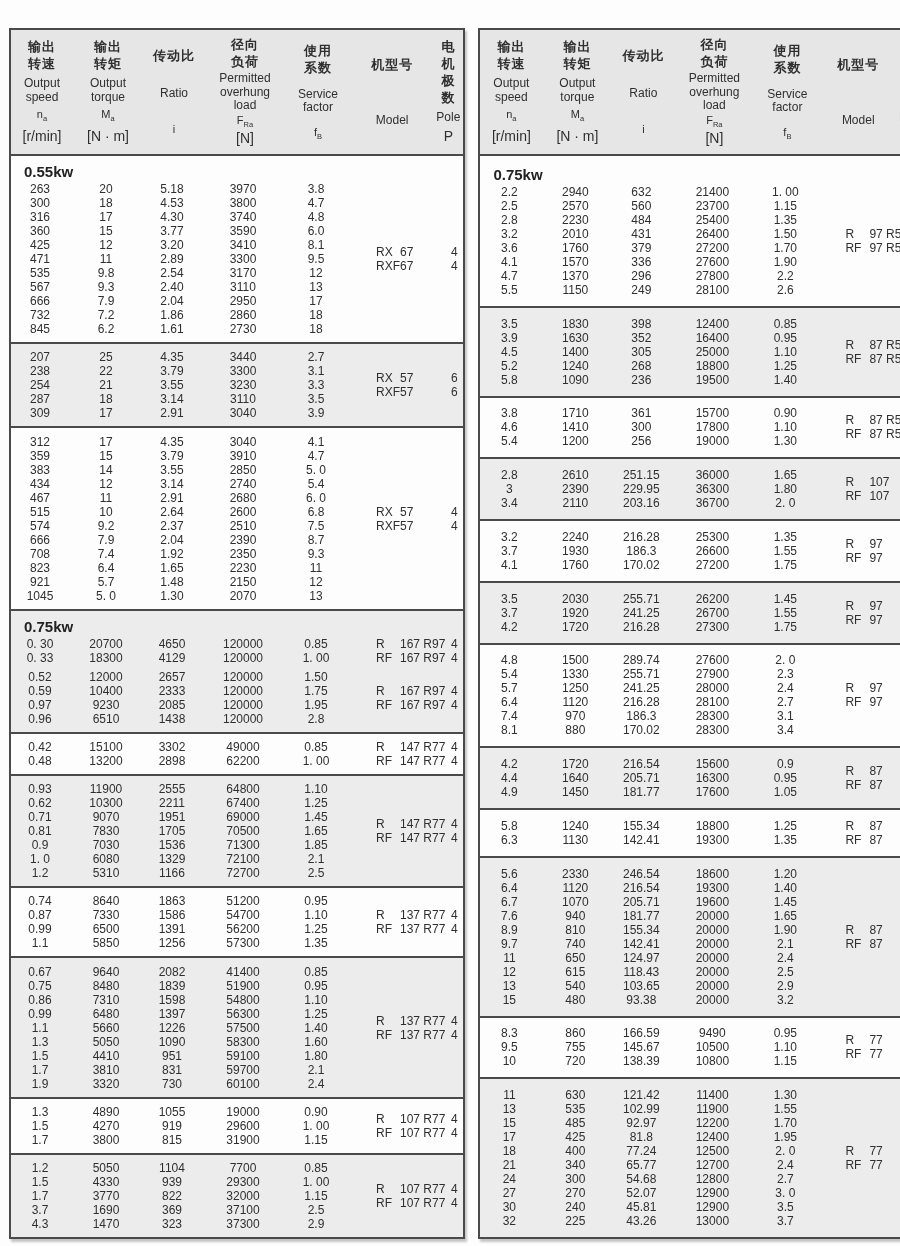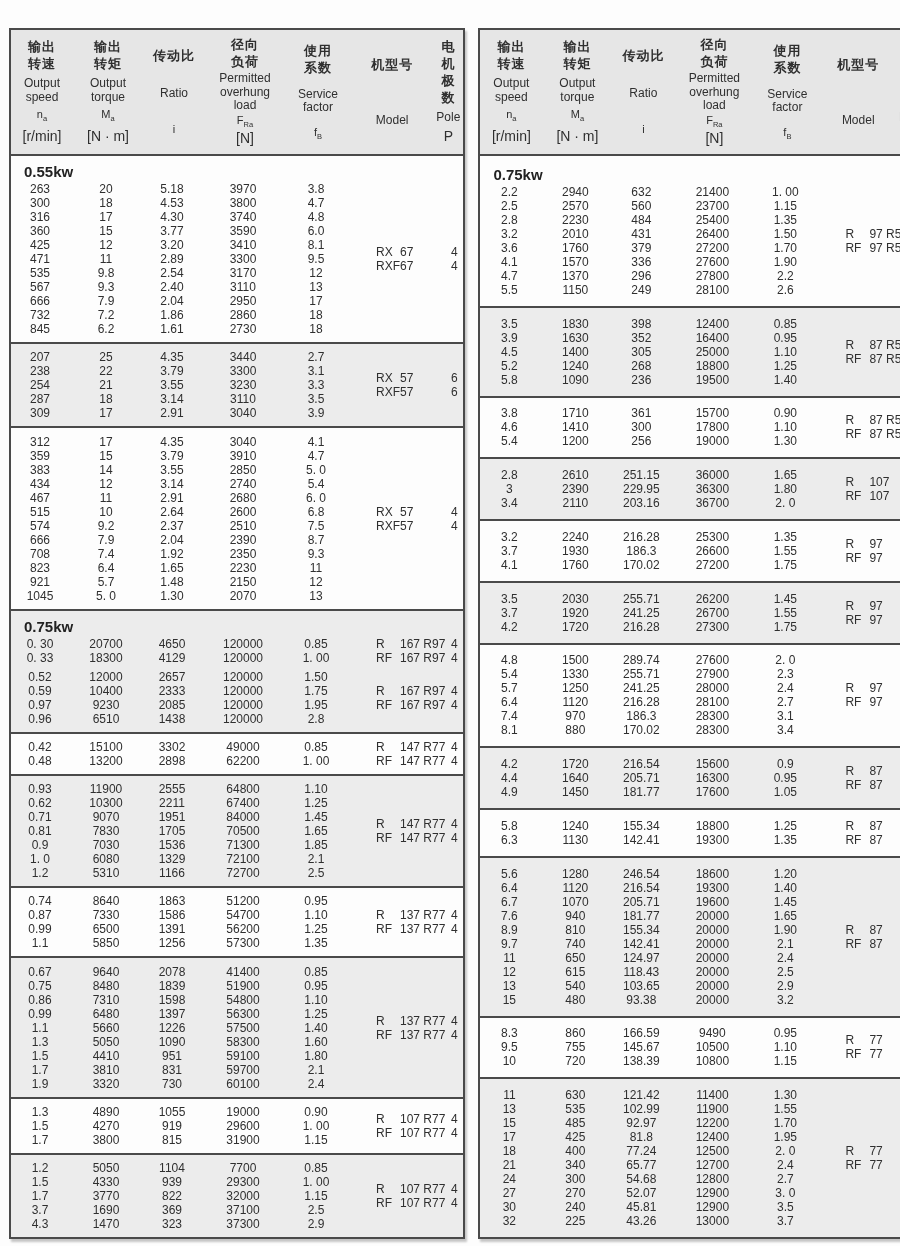--- a/index.html
+++ b/index.html
@@ -252,21 +252,21 @@
               <div class="mpole">4</div>
             </div>
           </div>
         </div>
       </div>
       <div class="section shaded">
         <div class="group">
           <div class="rows">
             <div class="row"><div class="cell">0.93</div><div class="cell">11900</div><div class="cell">2555</div><div class="cell">64800</div><div class="cell">1.10</div></div>
             <div class="row"><div class="cell">0.62</div><div class="cell">10300</div><div class="cell">2211</div><div class="cell">67400</div><div class="cell">1.25</div></div>
-            <div class="row"><div class="cell">0.71</div><div class="cell">9070</div><div class="cell">1951</div><div class="cell">84000</div><div class="cell">1.45</div></div>
+            <div class="row"><div class="cell">0.71</div><div class="cell">9070</div><div class="cell">1951</div><div class="cell">69000</div><div class="cell">1.45</div></div>
             <div class="row"><div class="cell">0.81</div><div class="cell">7830</div><div class="cell">1705</div><div class="cell">70500</div><div class="cell">1.65</div></div>
             <div class="row"><div class="cell">0.9</div><div class="cell">7030</div><div class="cell">1536</div><div class="cell">71300</div><div class="cell">1.85</div></div>
             <div class="row"><div class="cell">1. 0</div><div class="cell">6080</div><div class="cell">1329</div><div class="cell">72100</div><div class="cell">2.1</div></div>
             <div class="row"><div class="cell">1.2</div><div class="cell">5310</div><div class="cell">1166</div><div class="cell">72700</div><div class="cell">2.5</div></div>
           </div>
           <div class="mblock">
             <div class="mline">
               <div class="mpre">R</div>
               <div class="mnum">147 R77</div>
               <div class="mpole">4</div>
@@ -297,21 +297,21 @@
               <div class="mpre">RF</div>
               <div class="mnum">137 R77</div>
               <div class="mpole">4</div>
             </div>
           </div>
         </div>
       </div>
       <div class="section shaded">
         <div class="group">
           <div class="rows">
-            <div class="row"><div class="cell">0.67</div><div class="cell">9640</div><div class="cell">2078</div><div class="cell">41400</div><div class="cell">0.85</div></div>
+            <div class="row"><div class="cell">0.67</div><div class="cell">9640</div><div class="cell">2082</div><div class="cell">41400</div><div class="cell">0.85</div></div>
             <div class="row"><div class="cell">0.75</div><div class="cell">8480</div><div class="cell">1839</div><div class="cell">51900</div><div class="cell">0.95</div></div>
             <div class="row"><div class="cell">0.86</div><div class="cell">7310</div><div class="cell">1598</div><div class="cell">54800</div><div class="cell">1.10</div></div>
             <div class="row"><div class="cell">0.99</div><div class="cell">6480</div><div class="cell">1397</div><div class="cell">56300</div><div class="cell">1.25</div></div>
             <div class="row"><div class="cell">1.1</div><div class="cell">5660</div><div class="cell">1226</div><div class="cell">57500</div><div class="cell">1.40</div></div>
             <div class="row"><div class="cell">1.3</div><div class="cell">5050</div><div class="cell">1090</div><div class="cell">58300</div><div class="cell">1.60</div></div>
             <div class="row"><div class="cell">1.5</div><div class="cell">4410</div><div class="cell">951</div><div class="cell">59100</div><div class="cell">1.80</div></div>
             <div class="row"><div class="cell">1.7</div><div class="cell">3810</div><div class="cell">831</div><div class="cell">59700</div><div class="cell">2.1</div></div>
             <div class="row"><div class="cell">1.9</div><div class="cell">3320</div><div class="cell">730</div><div class="cell">60100</div><div class="cell">2.4</div></div>
           </div>
           <div class="mblock">
@@ -618,21 +618,21 @@
               <div class="mpre">RF</div>
               <div class="mnum">87</div>
               <div class="mpole">6</div>
             </div>
           </div>
         </div>
       </div>
       <div class="section shaded">
         <div class="group">
           <div class="rows">
-            <div class="row"><div class="cell">5.6</div><div class="cell">1280</div><div class="cell">246.54</div><div class="cell">18600</div><div class="cell">1.20</div></div>
+            <div class="row"><div class="cell">5.6</div><div class="cell">2330</div><div class="cell">246.54</div><div class="cell">18600</div><div class="cell">1.20</div></div>
             <div class="row"><div class="cell">6.4</div><div class="cell">1120</div><div class="cell">216.54</div><div class="cell">19300</div><div class="cell">1.40</div></div>
             <div class="row"><div class="cell">6.7</div><div class="cell">1070</div><div class="cell">205.71</div><div class="cell">19600</div><div class="cell">1.45</div></div>
             <div class="row"><div class="cell">7.6</div><div class="cell">940</div><div class="cell">181.77</div><div class="cell">20000</div><div class="cell">1.65</div></div>
             <div class="row"><div class="cell">8.9</div><div class="cell">810</div><div class="cell">155.34</div><div class="cell">20000</div><div class="cell">1.90</div></div>
             <div class="row"><div class="cell">9.7</div><div class="cell">740</div><div class="cell">142.41</div><div class="cell">20000</div><div class="cell">2.1</div></div>
             <div class="row"><div class="cell">11</div><div class="cell">650</div><div class="cell">124.97</div><div class="cell">20000</div><div class="cell">2.4</div></div>
             <div class="row"><div class="cell">12</div><div class="cell">615</div><div class="cell">118.43</div><div class="cell">20000</div><div class="cell">2.5</div></div>
             <div class="row"><div class="cell">13</div><div class="cell">540</div><div class="cell">103.65</div><div class="cell">20000</div><div class="cell">2.9</div></div>
             <div class="row"><div class="cell">15</div><div class="cell">480</div><div class="cell">93.38</div><div class="cell">20000</div><div class="cell">3.2</div></div>
           </div>

